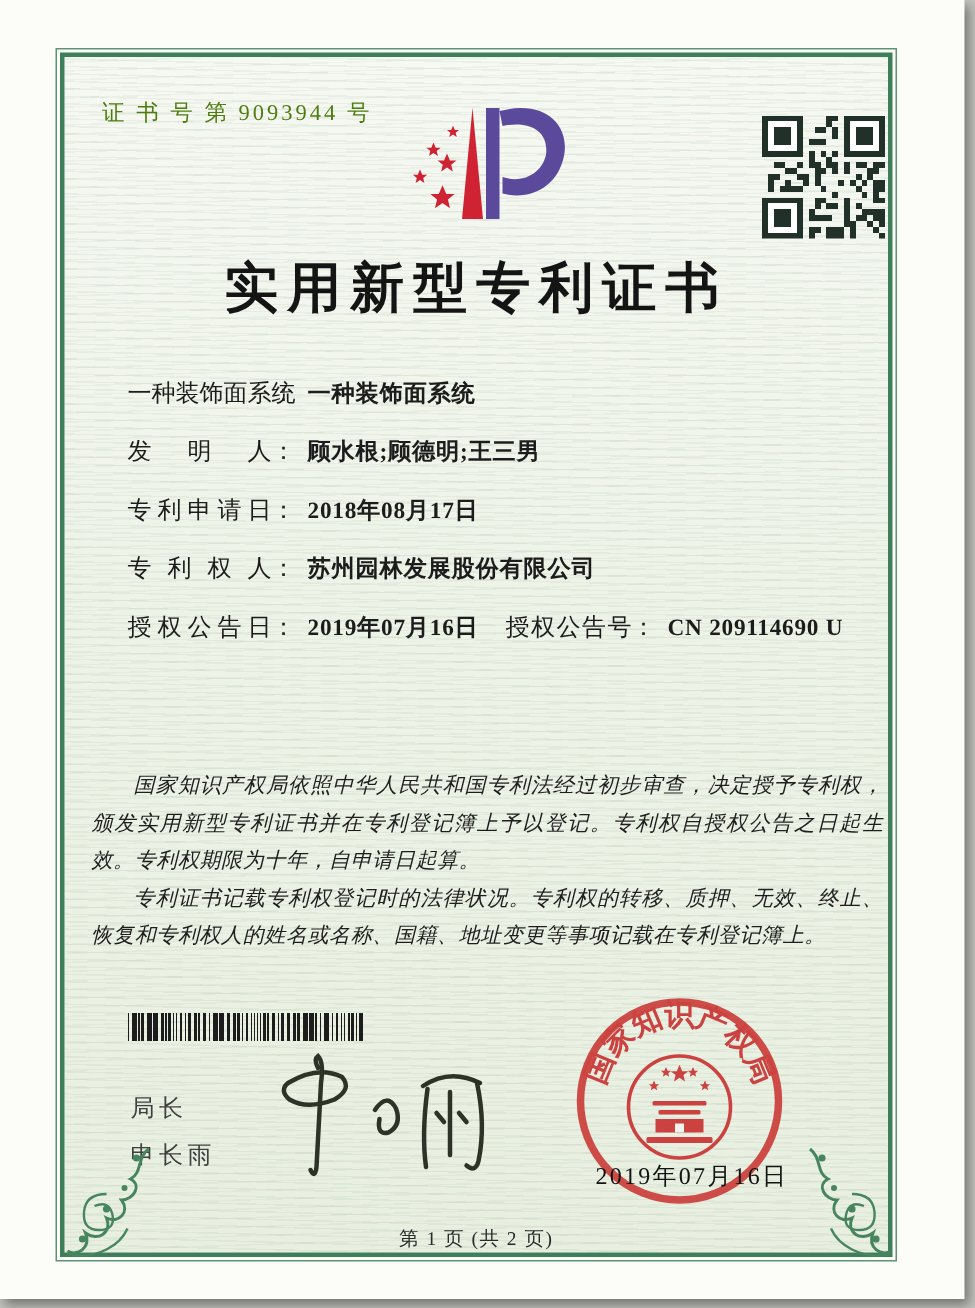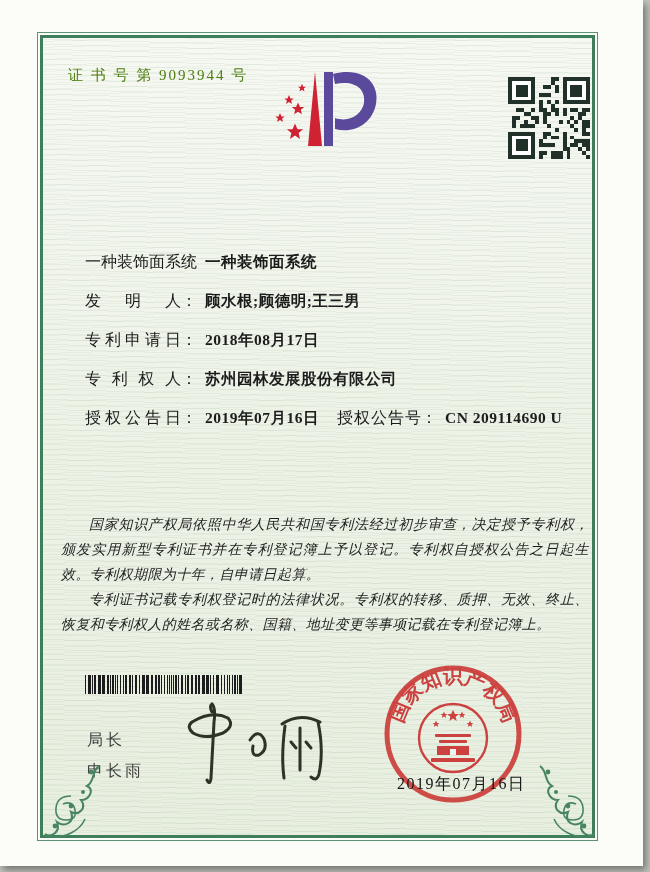--- a/index.html
+++ b/index.html
@@ -197,20 +197,21 @@
           <rect x="19" y="19" width="1" height="1" fill="#22302a"></rect>
           <rect x="8" y="20" width="1" height="1" fill="#22302a"></rect>
           <rect x="11" y="20" width="1" height="1" fill="#22302a"></rect>
           <rect x="12" y="20" width="1" height="1" fill="#22302a"></rect>
           <rect x="13" y="20" width="1" height="1" fill="#22302a"></rect>
           <rect x="15" y="20" width="1" height="1" fill="#22302a"></rect>
           <rect x="20" y="20" width="1" height="1" fill="#22302a"></rect>
         </svg>
     </div>
 
+    <div class="title">实用新型专利证书</div>
 
     <div class="fields">
       <div class="field-row">
         <span class="field-label">一种装饰面系统</span><span class="field-colon">：</span><span class="field-value">一种装饰面系统</span>
       </div>
       <div class="field-row">
         <span class="field-label">发明人</span><span class="field-colon">：</span><span class="field-value">顾水根;顾德明;王三男</span>
       </div>
       <div class="field-row">
         <span class="field-label">专利申请日</span><span class="field-colon">：</span><span class="field-value">2018年08月17日</span>
@@ -319,20 +320,21 @@
         <use href="#stS" transform="translate(89,62) scale(0.36)"></use>
         <rect x="54" y="72" width="36" height="3" rx="1"></rect>
         <rect x="58" y="78" width="28" height="3" rx="1"></rect>
         <rect x="56" y="84" width="32" height="9"></rect>
         <rect x="69" y="87" width="6" height="6" fill="#f2f5ee"></rect>
         <rect x="50" y="96" width="44" height="4" rx="1"></rect>
       </g>
     </svg>
     <div class="seal-date">2019年07月16日</div>
 
+    <div class="footer">第 1 页 (共 2 页)</div>
 
     <svg class="ornament bl" width="62" height="78" viewBox="0 0 62 78">
       <g fill="none" stroke="#47855f" stroke-width="2">
         <path d="M58,4 C50,10 54,20 46,24 C54,28 48,38 40,38 C46,46 38,54 30,50 C34,60 24,66 16,60 C20,70 10,76 4,72"></path>
         <path d="M22,42 q10,-4 12,6 q2,10 -9,10 q-11,0 -10,-12 q1,-12 15,-12" stroke-width="1.6"></path>
         <path d="M4,74 q14,3 26,-3 q10,-5 14,-14" stroke-width="1.6"></path>
       </g>
       <g fill="#47855f">
         <circle cx="50" cy="10" r="2.4"></circle>
           <circle cx="42" cy="30" r="2"></circle>

